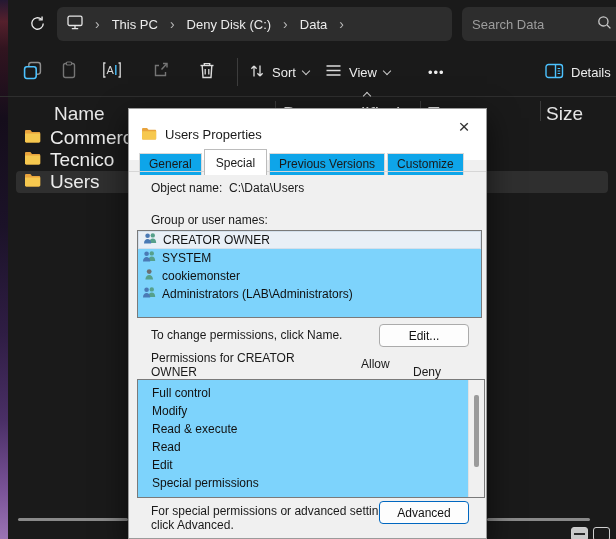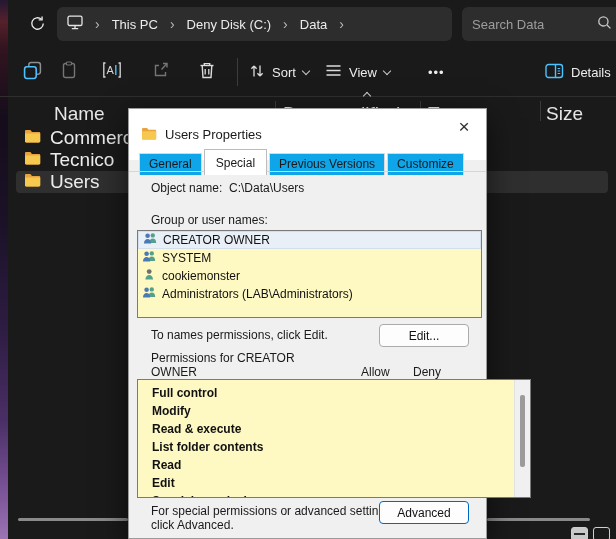--- a/index.html
+++ b/index.html
@@ -53,21 +53,21 @@
   .dlg-title { position:absolute; left:0; top:0; width:100%; height:51px; background:#fff; display:flex; align-items:center; padding:0 12px; gap:8px; }
   .dlg-title-text { font-size:13px; color:#191919; }
   .dlg-close { position:absolute; right:8px; top:4px; width:28px; height:28px; display:flex; align-items:center; justify-content:center;
     font-size:19px; color:#333; }
   .tabs { position:absolute; left:10px; top:40px; display:flex; align-items:flex-end; }
   .tab { padding:3px 9px 4px; background:#0ea5e9; border:1px solid #d9d9d9; border-bottom:none; font-size:12px; color:#1a1a1a; margin-right:2px; position:relative; }
   .tab.active { background:#fff; border-color:#bcbcbc; padding:6px 11px 5px; z-index:3; }
   .tab-base { position:absolute; left:0; top:62px; width:100%; height:1px; background:#d6d6d6; }
 
   .dlg-label { position:absolute; color:#1a1a1a; }
-  .listbox { position:absolute; background:#fef9c3; border:1px solid #7a7a7a; overflow:hidden; }
+  .listbox { position:absolute; background:#7dd3fc; border:1px solid #7a7a7a; overflow:hidden; }
   .user-row { height:18px; display:flex; align-items:center; gap:5px; padding-left:4px; }
   .user-row.selected { background:#e9eff6; border:1px solid #d3dfeb; }
   .perm-row { height:18px; display:flex; align-items:center; padding-left:14px; }
   .btn { position:absolute; width:90px; height:23px; background:#fdfdfd; border:1px solid #ababab; border-radius:4px;
     display:flex; align-items:center; justify-content:center; font-size:12px; color:#111; }
   .btn.accent { border:1.5px solid #0067c0; }
   .perm-scroll-track { position:absolute; right:0; top:0; width:16px; height:100%; background:#f0f0f0; border-left:1px solid #e2e2e2; }
   .perm-scroll-thumb { position:absolute; right:5px; top:15px; width:5px; height:72px; background:#9b9b9b; border-radius:2px; }
 </style>
 </head>
@@ -304,42 +304,39 @@
               <circle cx="9.8" cy="3.4" r="2.2" fill="#55a08b"></circle>
               <path d="M6.4 11c0-2.9 1.5-4.4 3.4-4.4s3.4 1.5 3.4 4.4z" fill="#55a08b"></path>
               <circle cx="4.6" cy="3.8" r="2.3" fill="#4a7ab5"></circle>
               <path d="M1 11.6C1 8.6 2.6 7 4.6 7s3.6 1.6 3.6 4.6z" fill="#4a7ab5"></path>
             </svg>
         </span>
         <span>Administrators (LAB\Administrators)</span>
       </div>
     </div>
 
-    <div class="dlg-label" style="left:22px;top:219px;">To names permissions, click  Edit.</div>
+    <div class="dlg-label" style="left:22px;top:219px;">To change permissions, click  Name.</div>
     <div class="btn" style="left:250px;top:215px;">
       <span>Edit...</span>
     </div>
 
     <div class="dlg-label" style="left:22px;top:242px;">Permissions for CREATOR</div>
     <div class="dlg-label" style="left:22px;top:256px;">OWNER</div>
-    <div class="dlg-label" style="left:232px;top:256px;text-align:center;">Allow</div>
+    <div class="dlg-label" style="left:232px;top:248px;text-align:center;">Allow</div>
     <div class="dlg-label" style="left:284px;top:256px;">Deny</div>
 
-    <div class="listbox" style="left:8px;top:270px;width:394px;height:119px;font-weight:bold;">
+    <div class="listbox" style="left:8px;top:270px;width:348px;height:119px;">
       <div class="perm-row" style="margin-top:4px;">
           <span>Full control</span>
         </div>
       <div class="perm-row">
           <span>Modify</span>
         </div>
       <div class="perm-row">
           <span>Read &amp; execute</span>
-        </div>
-      <div class="perm-row">
-          <span>List folder contents</span>
         </div>
       <div class="perm-row">
           <span>Read</span>
         </div>
       <div class="perm-row">
           <span>Edit</span>
         </div>
       <div class="perm-row">
           <span>Special permissions</span>
         </div>

